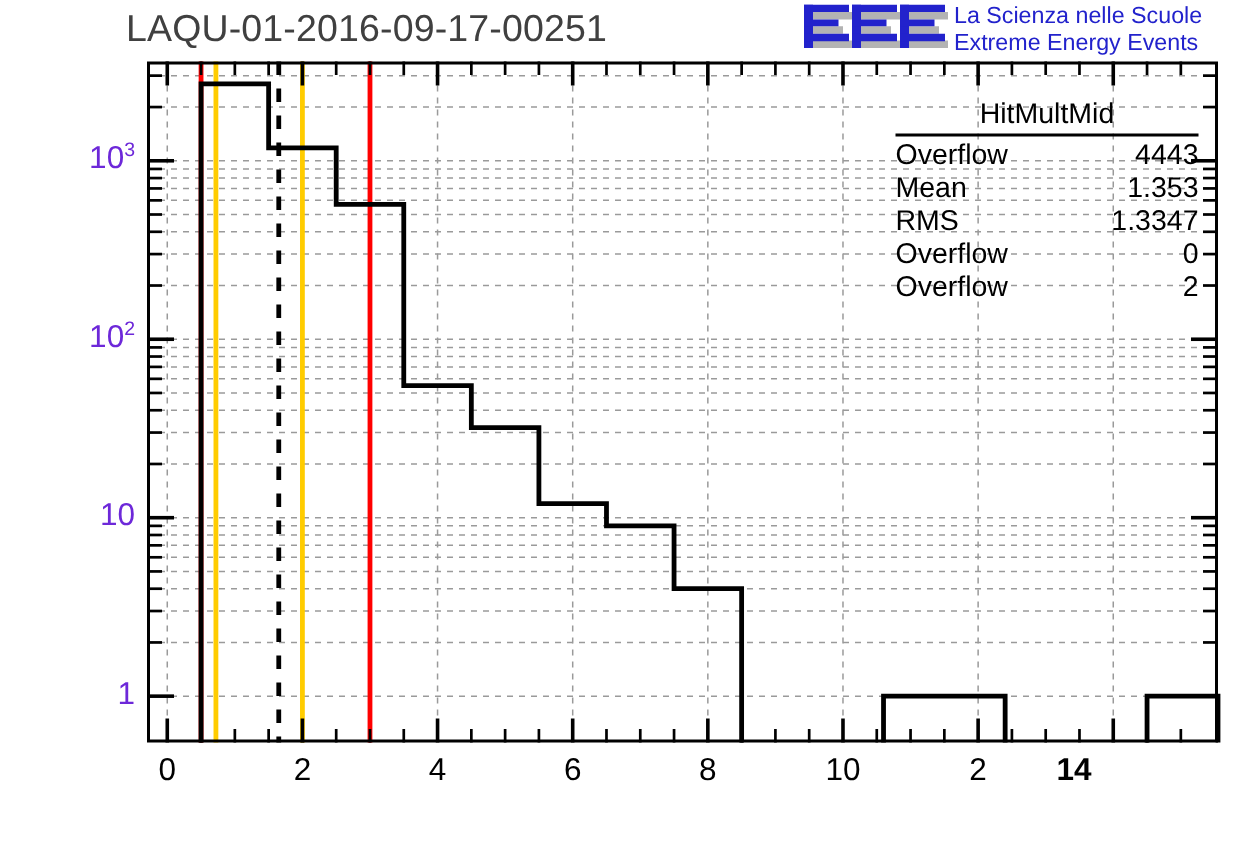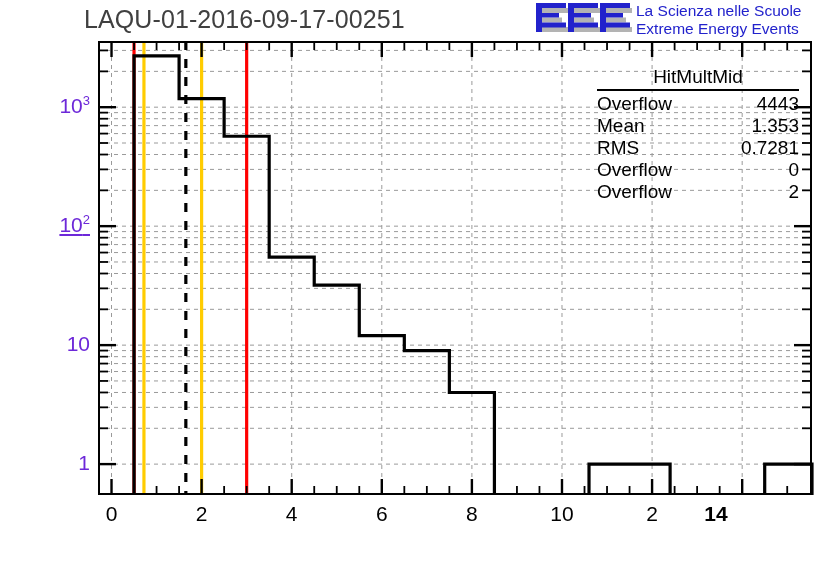--- a/index.html
+++ b/index.html
@@ -284,21 +284,21 @@
         <line x1="764.7003154574132" y1="495" x2="764.7003154574132" y2="486" stroke="#000" stroke-width="1.8"></line>
         <line x1="764.7003154574132" y1="41" x2="764.7003154574132" y2="50" stroke="#000" stroke-width="1.8"></line>
       </g>
   </svg>
 
   <div class="frame"></div>
 
   <div id="ylabels">
       <div class="ylab" style="right: 746px; top: 452.11px;">1</div>
       <div class="ylab" style="right: 746px; top: 333.135px;">10</div>
-      <div class="ylab" style="right: 746px; top: 214.161px; text-decoration: underline;">10<sup>2</sup></div>
+      <div class="ylab" style="right: 746px; top: 214.161px;">10<sup>2</sup></div>
       <div class="ylab" style="right: 746px; top: 95.1859px;">10<sup>3</sup></div>
     </div>
 
   <div id="xlabels">
       <div class="xlab" style="left: 91.5142px; top: 503px;">0</div>
       <div class="xlab" style="left: 181.609px; top: 503px;">2</div>
       <div class="xlab" style="left: 271.703px; top: 503px;">4</div>
       <div class="xlab" style="left: 361.798px; top: 503px;">6</div>
       <div class="xlab" style="left: 451.893px; top: 503px;">8</div>
       <div class="xlab" style="left: 541.987px; top: 503px;">10</div>
@@ -313,21 +313,21 @@
         <div class="stats-row">
           <span class="k">Overflow</span>
           <span class="v">4443</span>
         </div>
         <div class="stats-row">
           <span class="k">Mean</span>
           <span class="v">1.353</span>
         </div>
         <div class="stats-row">
           <span class="k">RMS</span>
-          <span class="v">0.7281</span>
+          <span class="v">1.3347</span>
         </div>
         <div class="stats-row">
           <span class="k">Overflow</span>
           <span class="v">0</span>
         </div>
         <div class="stats-row">
           <span class="k">Overflow</span>
           <span class="v">2</span>
         </div>
       </div>

